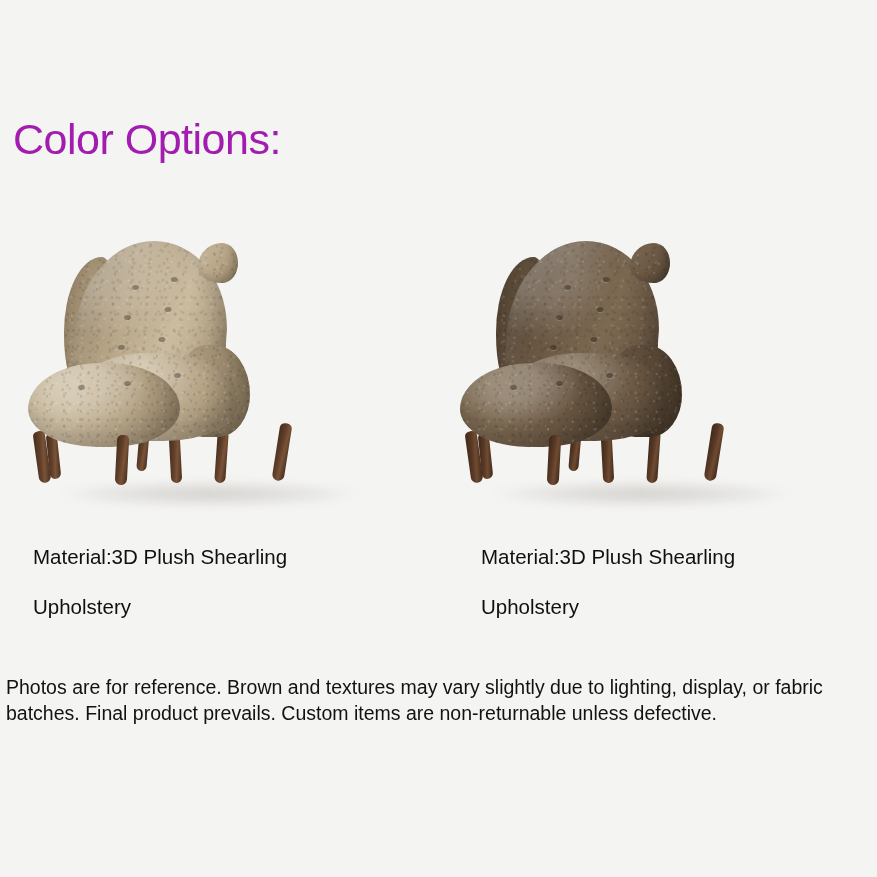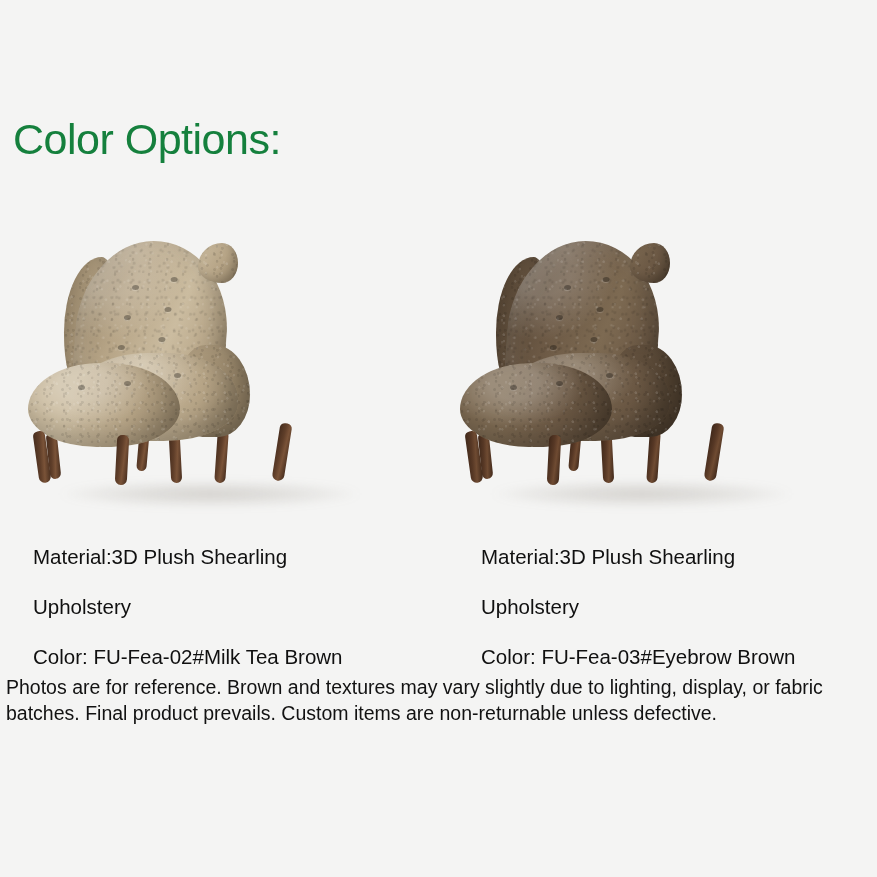--- a/index.html
+++ b/index.html
@@ -19,21 +19,21 @@
 
   
   .page-title {
     position: absolute;
     left: 13px;
     top: 84px;
     font-size: 43px;
     line-height: 52px;
     font-weight: 400;
     letter-spacing: -0.5px;
-    color: #15803d;
+    color: #a21caf;
     white-space: nowrap;
   }
 
   
   .gallery {
     position: absolute;
     left: 0;
     top: 235px;
     width: 877px;
     height: 280px;
@@ -337,22 +337,20 @@
         <div class="leg" style="left:16px;  top:196px; width:12px; height:52px; transform:rotate(-8deg);"></div>
         <div class="leg" style="left:96px;  top:200px; width:12px; height:50px; transform:rotate(3deg);"></div>
       </div>
     </div>
   </div>
 </div>
 
 <div class="caption left">
   <span class="line">Material:3D Plush Shearling</span>
   <span class="line">Upholstery</span>
-  <span class="line">Color: FU-Fea-02#Milk Tea Brown</span>
 </div>
 
 <div class="caption right">
   <span class="line">Material:3D Plush Shearling</span>
   <span class="line">Upholstery</span>
-  <span class="line">Color: FU-Fea-03#Eyebrow Brown</span>
 </div>
 
 <p class="disclaimer">Photos are for reference. Brown and textures may vary slightly due to lighting, display, or fabric batches. Final product prevails. Custom items are non-returnable unless defective.</p>
 
 </body></html>

